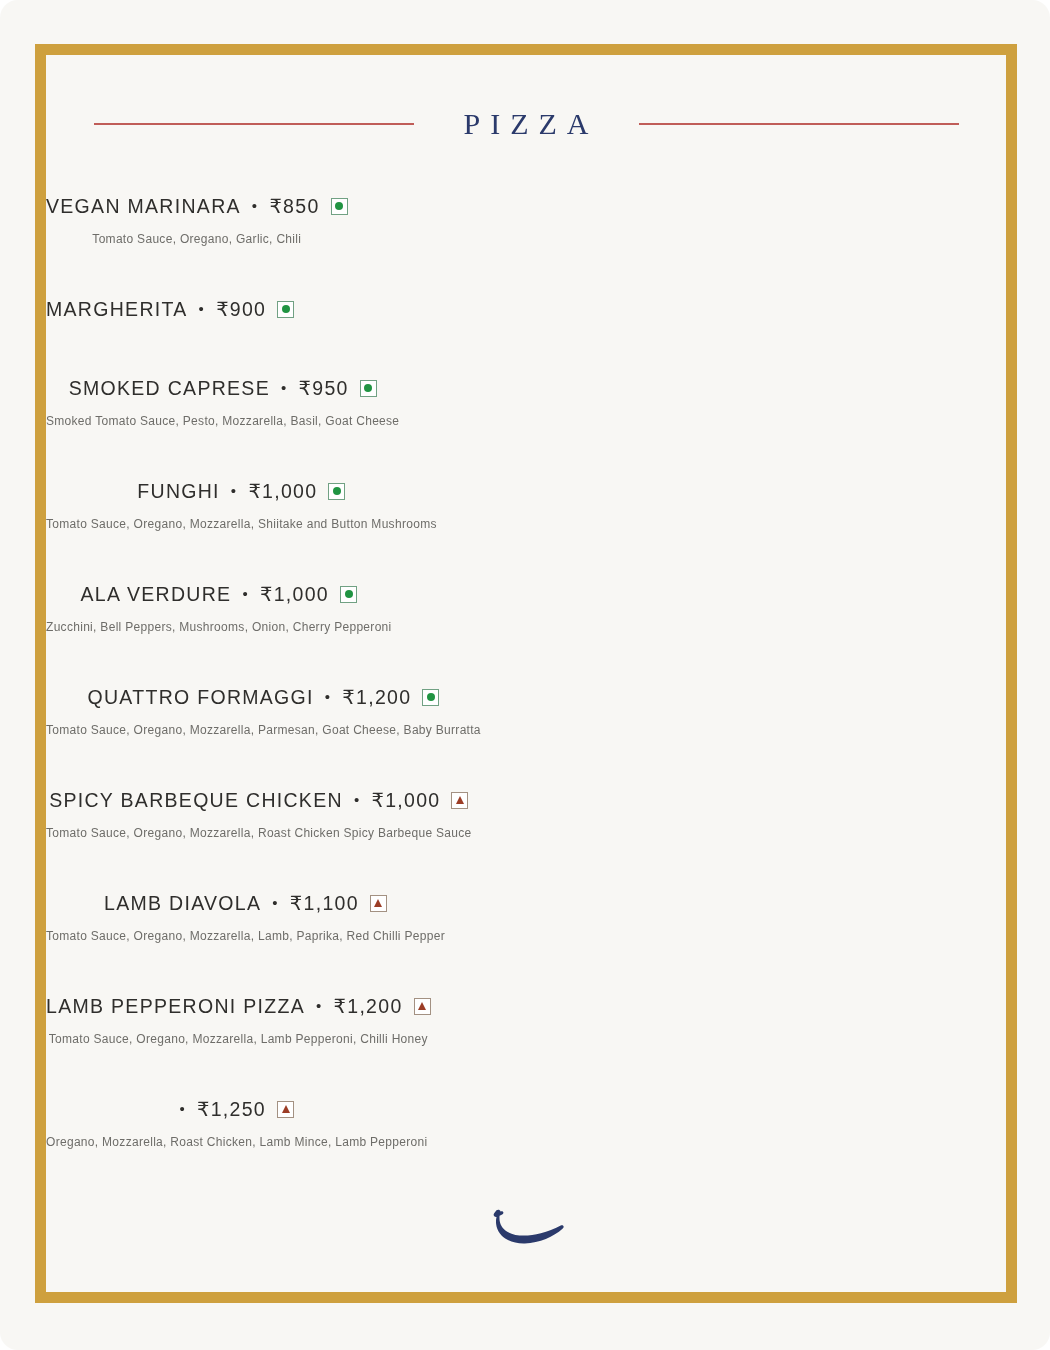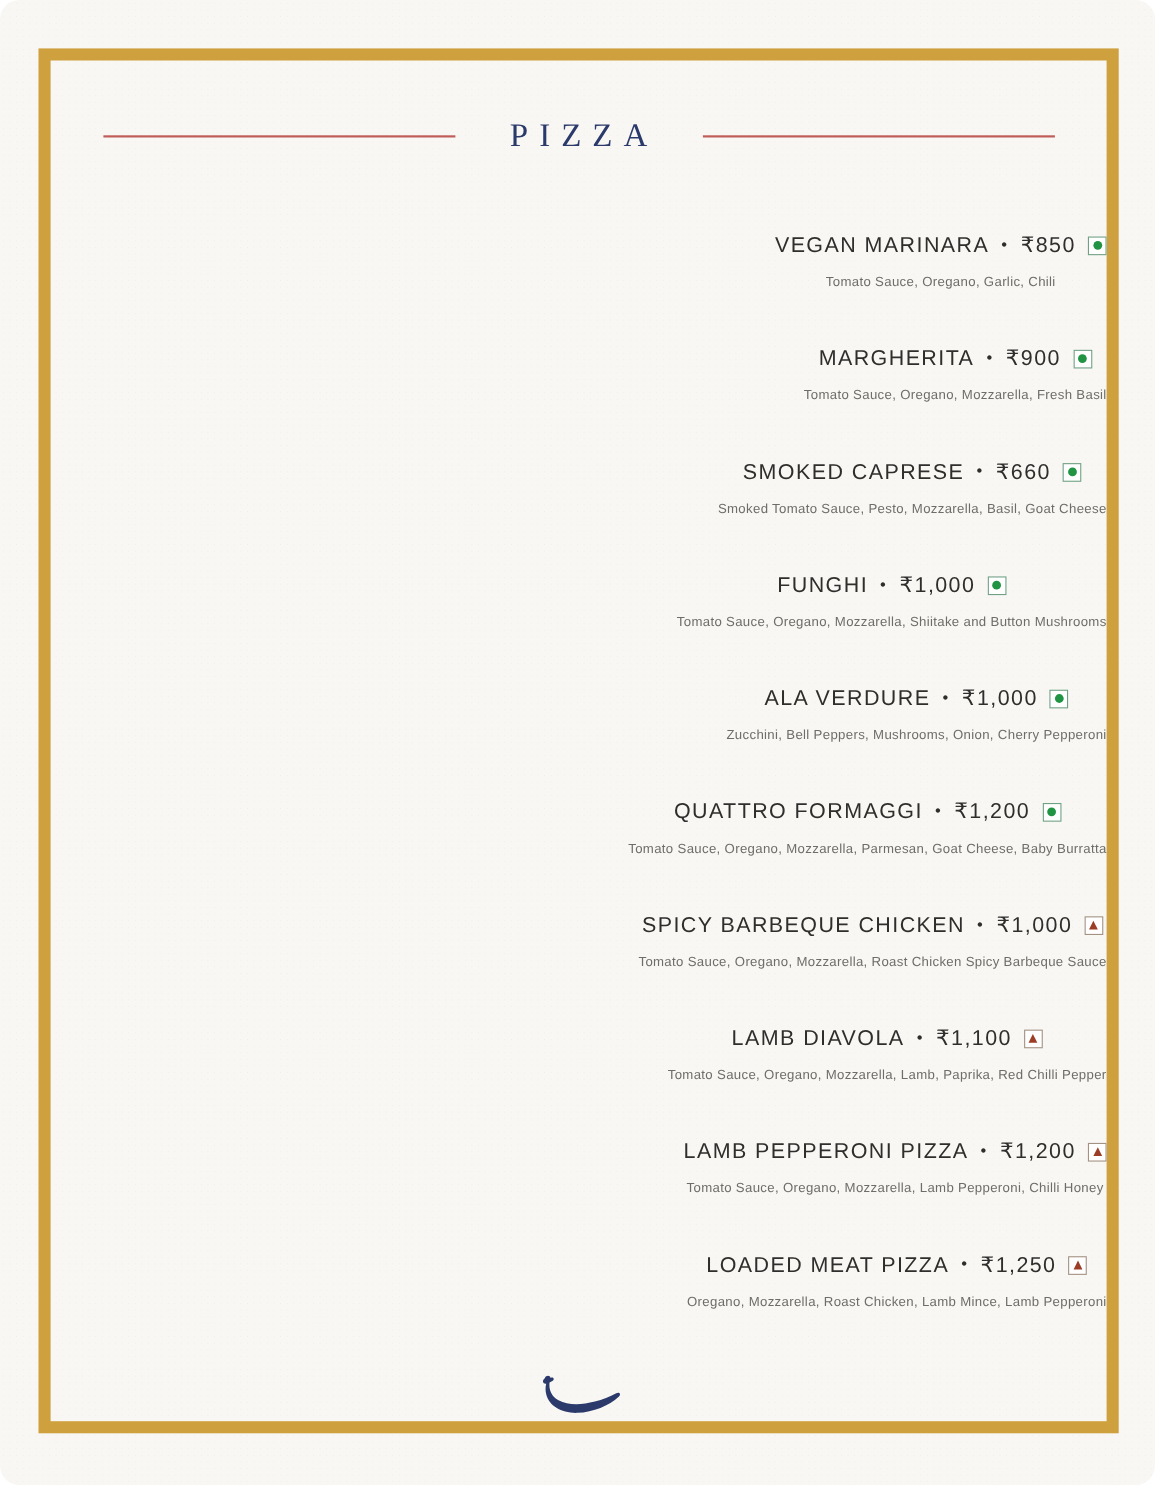--- a/index.html
+++ b/index.html
@@ -32,22 +32,22 @@
     margin:0;
     font-family:"Liberation Serif","DejaVu Serif",serif;
     font-weight:400;
     font-size:30px;
     letter-spacing:10px;
     padding-left:10px; 
     color:#2B3A6B;
     white-space:nowrap;
   }
   .menu{
-    margin-top:69px;
-    display:flex;flex-direction:column;align-items:flex-end;
+    margin-top:52px;
+    display:flex;flex-direction:column;align-items:flex-start;
     width:100%;
   }
   .item{text-align:center;margin-bottom:45px;}
   .item-name-row{
     display:flex;align-items:center;justify-content:center;gap:11px;
     font-size:19.5px;line-height:26px;
     letter-spacing:1.3px;
     color:#2f2e2c;
     margin-bottom:8px;
     white-space:nowrap;
@@ -111,28 +111,27 @@
 
   <div class="item">
     <div class="item-name-row">
       <span>MARGHERITA</span>
       <span class="bullet">•</span>
       <span>₹900</span>
       <span class="diet-box veg">
               <span class="glyph"></span>
             </span>
     </div>
-    <div class="item-desc">Tomato Sauce, Oregano, Mozzarella, Fresh Basil</div>
   </div>
 
   <div class="item">
     <div class="item-name-row">
       <span>SMOKED CAPRESE</span>
       <span class="bullet">•</span>
-      <span>₹660</span>
+      <span>₹950</span>
       <span class="diet-box veg">
               <span class="glyph"></span>
             </span>
     </div>
     <div class="item-desc">Smoked Tomato Sauce, Pesto, Mozzarella, Basil, Goat Cheese</div>
   </div>
 
   <div class="item">
     <div class="item-name-row">
       <span>FUNGHI</span>
@@ -200,21 +199,20 @@
       <span>₹1,200</span>
       <span class="diet-box non-veg">
               <span class="glyph"></span>
             </span>
     </div>
     <div class="item-desc">Tomato Sauce, Oregano, Mozzarella, Lamb Pepperoni, Chilli Honey</div>
   </div>
 
   <div class="item">
     <div class="item-name-row">
-      <span>LOADED MEAT PIZZA</span>
       <span class="bullet">•</span>
       <span>₹1,250</span>
       <span class="diet-box non-veg">
               <span class="glyph"></span>
             </span>
     </div>
     <div class="item-desc">Oregano, Mozzarella, Roast Chicken, Lamb Mince, Lamb Pepperoni</div>
   </div>
 </main>
 

